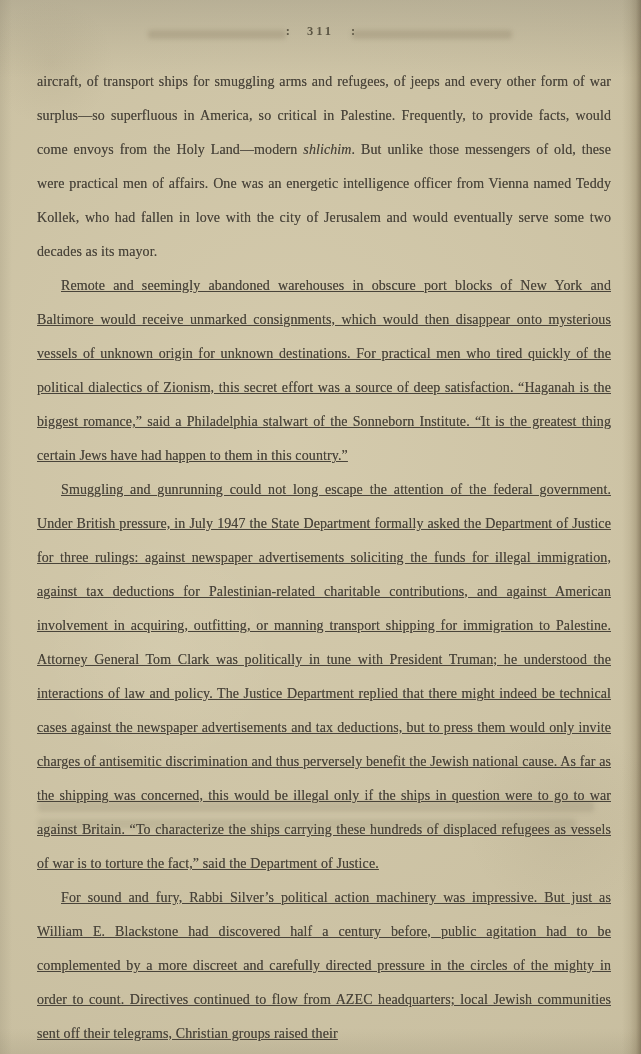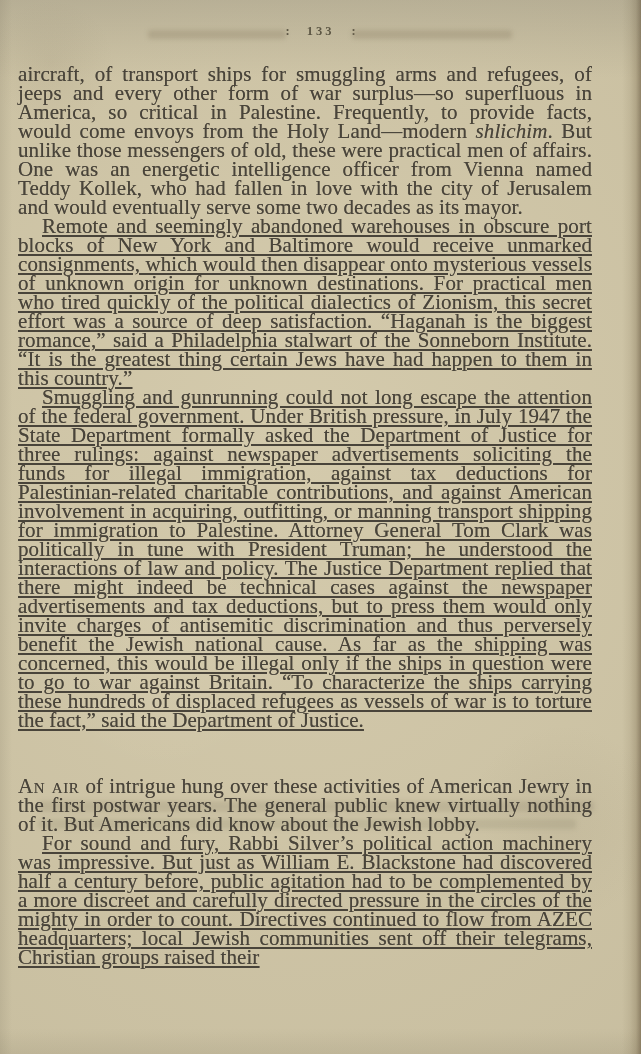--- a/index.html
+++ b/index.html
@@ -59,26 +59,26 @@
     border-radius: 3px;
   }
   .bleed.b-head-left  { left: 148px; top: 30px;  width: 138px; height: 9px;  }
   .bleed.b-head-right { left: 352px; top: 30px;  width: 160px; height: 9px;  }
   .bleed.b-gap-1      { left: 38px;  top: 801px; width: 556px; height: 11px; background: rgba(132,124,100,0.22); }
   .bleed.b-gap-2      { left: 38px;  top: 819px; width: 538px; height: 10px; background: rgba(132,124,100,0.20); }
 
   
   .body-text {
     position: absolute;
-    left: 18px;
+    left: 37px;
     top: 65px;
     width: 574px;
     color: #49443a;
-    font-size: 21px;
-    line-height: 19px;
+    font-size: 14px;
+    line-height: 34px;
     text-align: justify;
     letter-spacing: 0.1px;
     text-shadow: 0 0 0.6px rgba(73,68,58,0.65);
   }
   .body-text p {
     margin: 0;
     padding: 0;
   }
   .body-text p.indent {
     text-indent: 24px;
@@ -90,30 +90,29 @@
   .seg-italic { font-style: italic; }
   .seg-smallcaps { font-variant: small-caps; letter-spacing: 0.6px; }
 </style>
 </head>
 <body>
 
 <div class="page">
 
   <div class="running-head">
     <span>:</span>
-    <span class="page-num">133</span>
+    <span class="page-num">311</span>
     <span>:</span>
   </div>
 
   <div class="bleed b-head-left"></div>
   <div class="bleed b-head-right"></div>
   <div class="bleed b-gap-1"></div>
   <div class="bleed b-gap-2"></div>
 
   <div class="body-text">
       <p class=""><span>aircraft, of transport ships for smuggling arms and refugees, of jeeps and every other form of war surplus—so superfluous in America, so critical in Palestine. Frequently, to provide facts, would come envoys from the Holy Land—modern </span><span class="seg-italic">shlichim</span><span>. But unlike those messengers of old, these were practical men of affairs. One was an energetic intelligence officer from Vienna named Teddy Kollek, who had fallen in love with the city of Jerusalem and would eventually serve some two decades as its mayor.</span></p>
       <p class="indent "><span>Remote and seemingly abandoned warehouses in obscure port blocks of New York and Baltimore would receive unmarked consignments, which would then disappear onto mysterious vessels of unknown origin for unknown destinations. For practical men who tired quickly of the political dialectics of Zionism, this secret effort was a source of deep satisfaction. “Haganah is the biggest romance,” said a Philadelphia stalwart of the Sonneborn Institute. “It is the greatest thing certain Jews have had happen to them in this country.”</span></p>
       <p class="indent "><span>Smuggling and gunrunning could not long escape the attention of the federal government. Under British pressure, in July 1947 the State Department formally asked the Department of Justice for three rulings: against newspaper advertisements soliciting the funds for illegal immigration, against tax deductions for Palestinian-related charitable contributions, and against American involvement in acquiring, outfitting, or manning transport shipping for immigration to Palestine. Attorney General Tom Clark was politically in tune with President Truman; he understood the interactions of law and policy. The Justice Department replied that there might indeed be technical cases against the newspaper advertisements and tax deductions, but to press them would only invite charges of antisemitic discrimination and thus perversely benefit the Jewish national cause. As far as the shipping was concerned, this would be illegal only if the ships in question were to go to war against Britain. “To characterize the ships carrying these hundreds of displaced refugees as vessels of war is to torture the fact,” said the Department of Justice.</span></p>
-      <p class="section-break"><span class="seg-smallcaps">An air</span><span> of intrigue hung over these activities of American Jewry in the first postwar years. The general public knew virtually nothing of it. But Americans did know about the Jewish lobby.</span></p>
       <p class="indent "><span>For sound and fury, Rabbi Silver’s political action machinery was impressive. But just as William E. Blackstone had discovered half a century before, public agitation had to be complemented by a more discreet and carefully directed pressure in the circles of the mighty in order to count. Directives continued to flow from AZEC headquarters; local Jewish communities sent off their telegrams, Christian groups raised their</span></p>
     </div>
 
 </div>
 
 </body></html>

